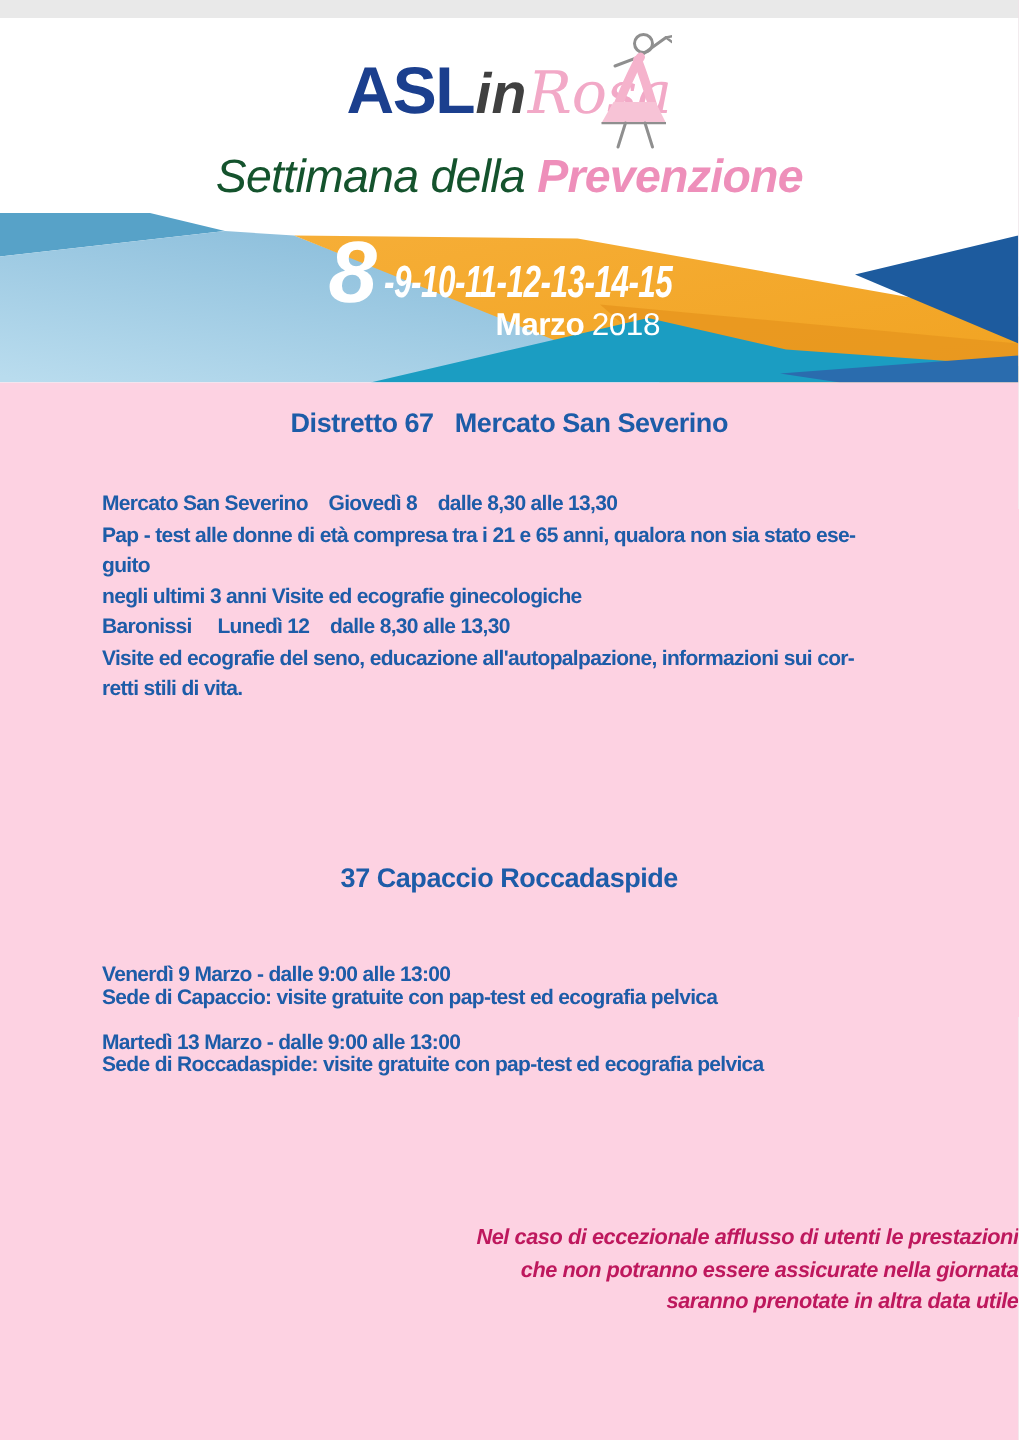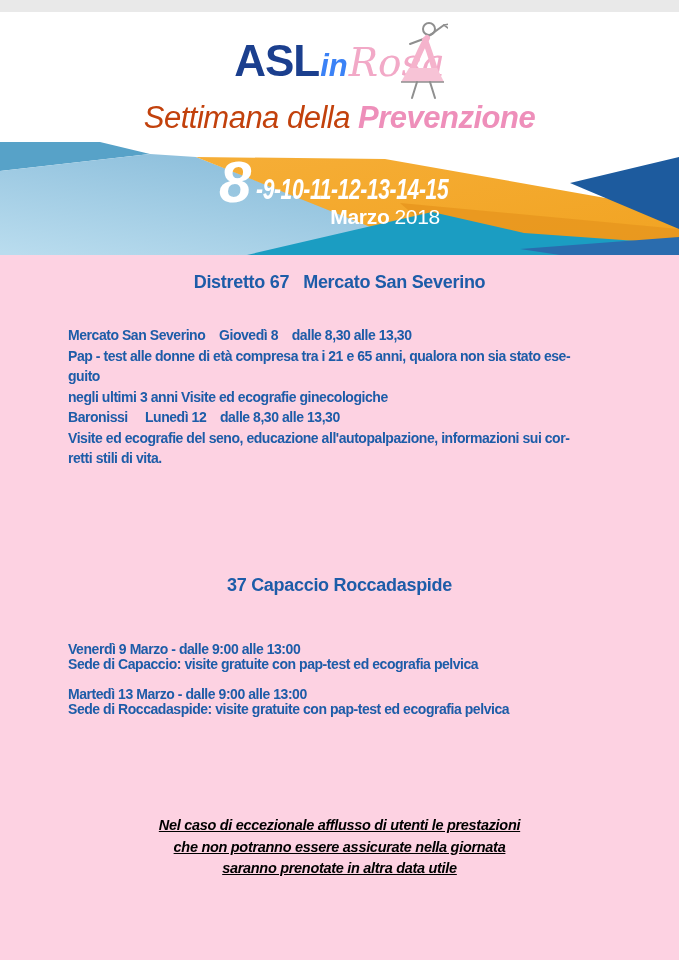--- a/index.html
+++ b/index.html
@@ -7,29 +7,29 @@
     position:relative;width:679px;height:960px;margin:12px auto;
     background:#ffffff;overflow:hidden;
     font-family:"Liberation Sans",sans-serif;
   }
   
   .logo-row{
     position:absolute;top:24px;left:0;width:100%;
     display:flex;justify-content:center;align-items:baseline;
   }
   .logo-asl{font-size:44px;font-weight:800;letter-spacing:-1px;color:#1b3f8e;}
-  .logo-in{font-size:31px;font-weight:700;font-style:italic;color:#3b82f6;margin:0 1px;}
+  .logo-in{font-size:38px;font-weight:700;font-style:italic;color:#404040;margin:0 1px;}
   .logo-rosa{font-family:"DejaVu Serif",serif;font-size:39px;font-style:italic;color:#f2a9c7;}
   .dancer{position:absolute;left:392px;top:8px;}
   
   .subtitle{
     position:absolute;top:88px;left:0;width:100%;text-align:center;
     font-style:italic;font-size:31px;letter-spacing:-0.5px;
   }
-  .subtitle .light{font-weight:400;color:#c2410c;}
+  .subtitle .light{font-weight:400;color:#14532d;}
   .subtitle .bold{font-weight:800;color:#ee8fba;}
   
   .banner{position:absolute;top:129px;left:0;width:679px;height:114px;}
   .banner svg{display:block;}
   .day-first{
     position:absolute;left:219px;top:141px;
     font-size:58px;font-weight:800;font-style:italic;color:#ffffff;line-height:1;
   }
   .days-rest{
     position:absolute;left:256px;top:162px;white-space:nowrap;
@@ -53,23 +53,23 @@
   .h-d67{top:260px;text-align:center;}
   .h-d69{top:563px;}
   .textblock{
     position:absolute;left:68px;width:560px;
     font-size:14px;font-weight:700;letter-spacing:-0.45px;
   }
   .tb-schedule67{top:313px;line-height:20.5px;}
   .tb-note67{top:468px;line-height:20.5px;}
   .tb-schedule69{top:630px;line-height:15px;}
   .footer-note{
-    position:absolute;top:803px;left:0;width:100%;text-align:center;
+    position:absolute;top:803px;left:0;width:100%;text-align:right;
     font-size:14.5px;font-weight:700;font-style:italic;letter-spacing:-0.3px;
-    line-height:21.5px;white-space:pre-wrap;color:#000000;text-decoration:underline;
+    line-height:21.5px;white-space:pre-wrap;color:#be185d;
   }
 </style>
 </head>
 <body>
 
 <div class="page">
 
   <div class="logo-row">
     <span class="logo-asl">ASL</span>
     <span class="logo-in">in</span>

